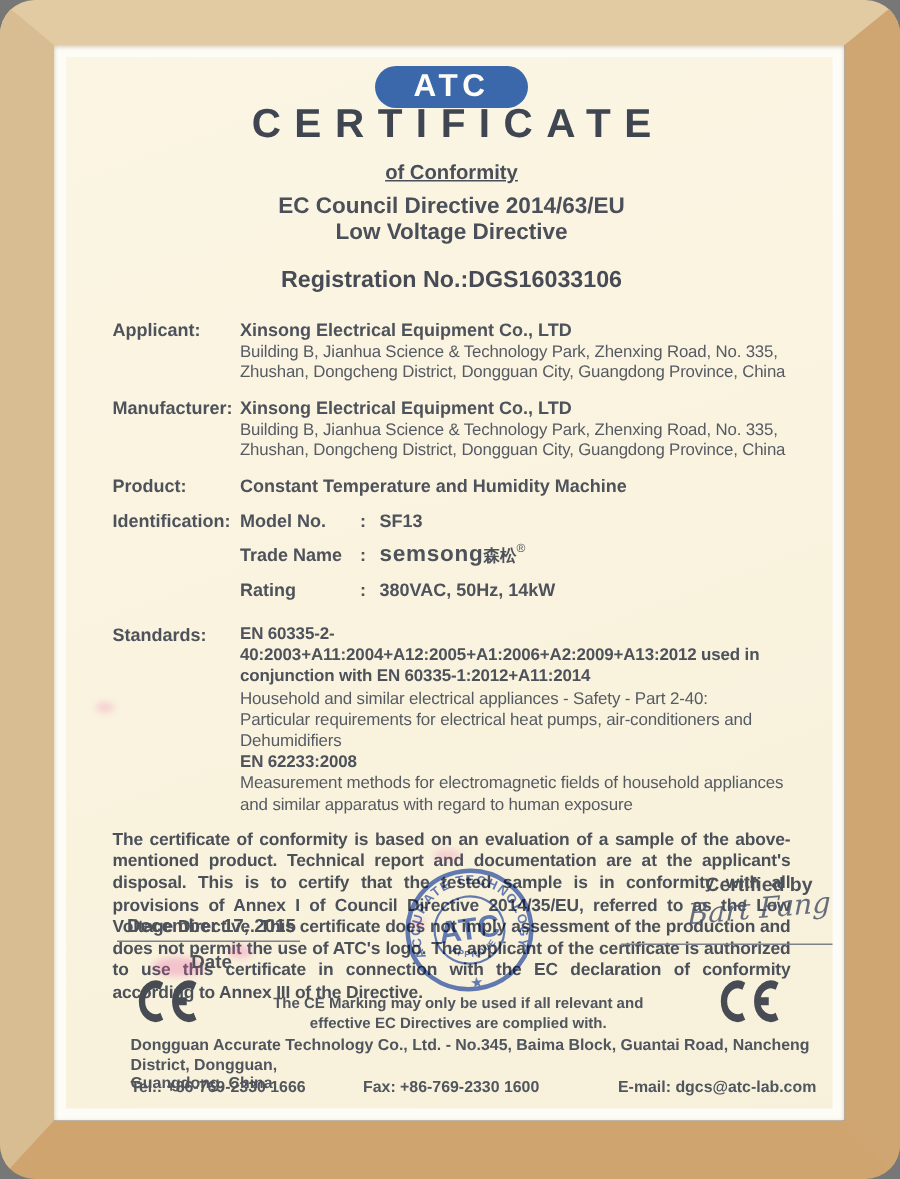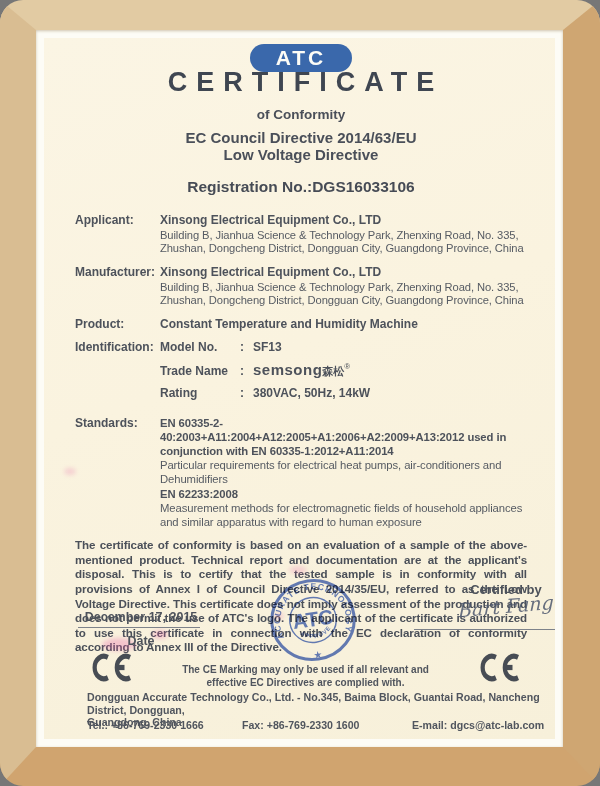--- a/index.html
+++ b/index.html
@@ -29,21 +29,21 @@
     width:102px;height:28px;margin:2px auto 0;
     background:#3a68ab;border-radius:15px;
     display:flex;align-items:center;justify-content:center;
     color:#fdfcf6;font-weight:bold;font-size:21px;letter-spacing:3px;
   }
   .cert-title{
     margin:-5px 0 0;text-align:center;
     font-size:27px;font-weight:bold;letter-spacing:9px;margin-right:-9px;
     color:#3f4651;
   }
-  .sub1{margin-top:9px;text-align:center;font-size:13.5px;font-weight:bold;color:#4a4f59;}
+  .sub1{margin-top:9px;text-align:center;font-size:13.5px;font-weight:bold;color:#4a4f59;text-decoration:underline;}
   .sub2{margin-top:7px;text-align:center;font-size:15px;font-weight:bold;color:#4a4f59;line-height:17px;}
   .sub3{text-align:center;font-size:15px;font-weight:bold;color:#4a4f59;line-height:17px;}
   .registration{margin-top:15px;text-align:center;font-size:15.5px;font-weight:bold;color:#464b55;}
 
   
   .fields{margin-top:17px;}
   .frow{display:grid;grid-template-columns:85px 1fr;margin-bottom:9px;}
   .flabel{font-size:12px;font-weight:bold;}
   .fname{font-size:12px;font-weight:bold;}
   .faddr{font-size:11.2px;line-height:13.4px;margin-top:2px;color:#565b63;letter-spacing:-0.1px;}
@@ -153,20 +153,21 @@
             <span class="idcolon">:</span>
             <span class="idvalue">380VAC, 50Hz, 14kW</span>
           </div>
         </div>
       </div>
 
       <div class="frow">
         <div class="flabel">Standards:</div>
         <div class="std-lines">
           <div class="std-bold">EN 60335-2-40:2003+A11:2004+A12:2005+A1:2006+A2:2009+A13:2012 used in conjunction with EN 60335-1:2012+A11:2014</div>
+          <div>Household and similar electrical appliances - Safety - Part 2-40:</div>
           <div>Particular requirements for electrical heat pumps, air-conditioners and Dehumidifiers</div>
           <div class="std-bold">EN 62233:2008</div>
           <div>Measurement methods for electromagnetic fields of household appliances and similar apparatus with regard to human exposure</div>
         </div>
       </div>
 
     </div>
 
     <div class="declaration">The certificate of conformity is based on an evaluation of a sample of the above-mentioned product. Technical report and documentation are at the applicant's disposal. This is to certify that the tested sample is in conformity with all provisions of Annex I of Council Directive 2014/35/EU, referred to as the Low Voltage Directive. This certificate does not imply assessment of the production and does not permit the use of ATC's logo. The applicant of the certificate is authorized to use this certificate in connection with the EC declaration of conformity according to Annex III of the Directive.</div>
 

